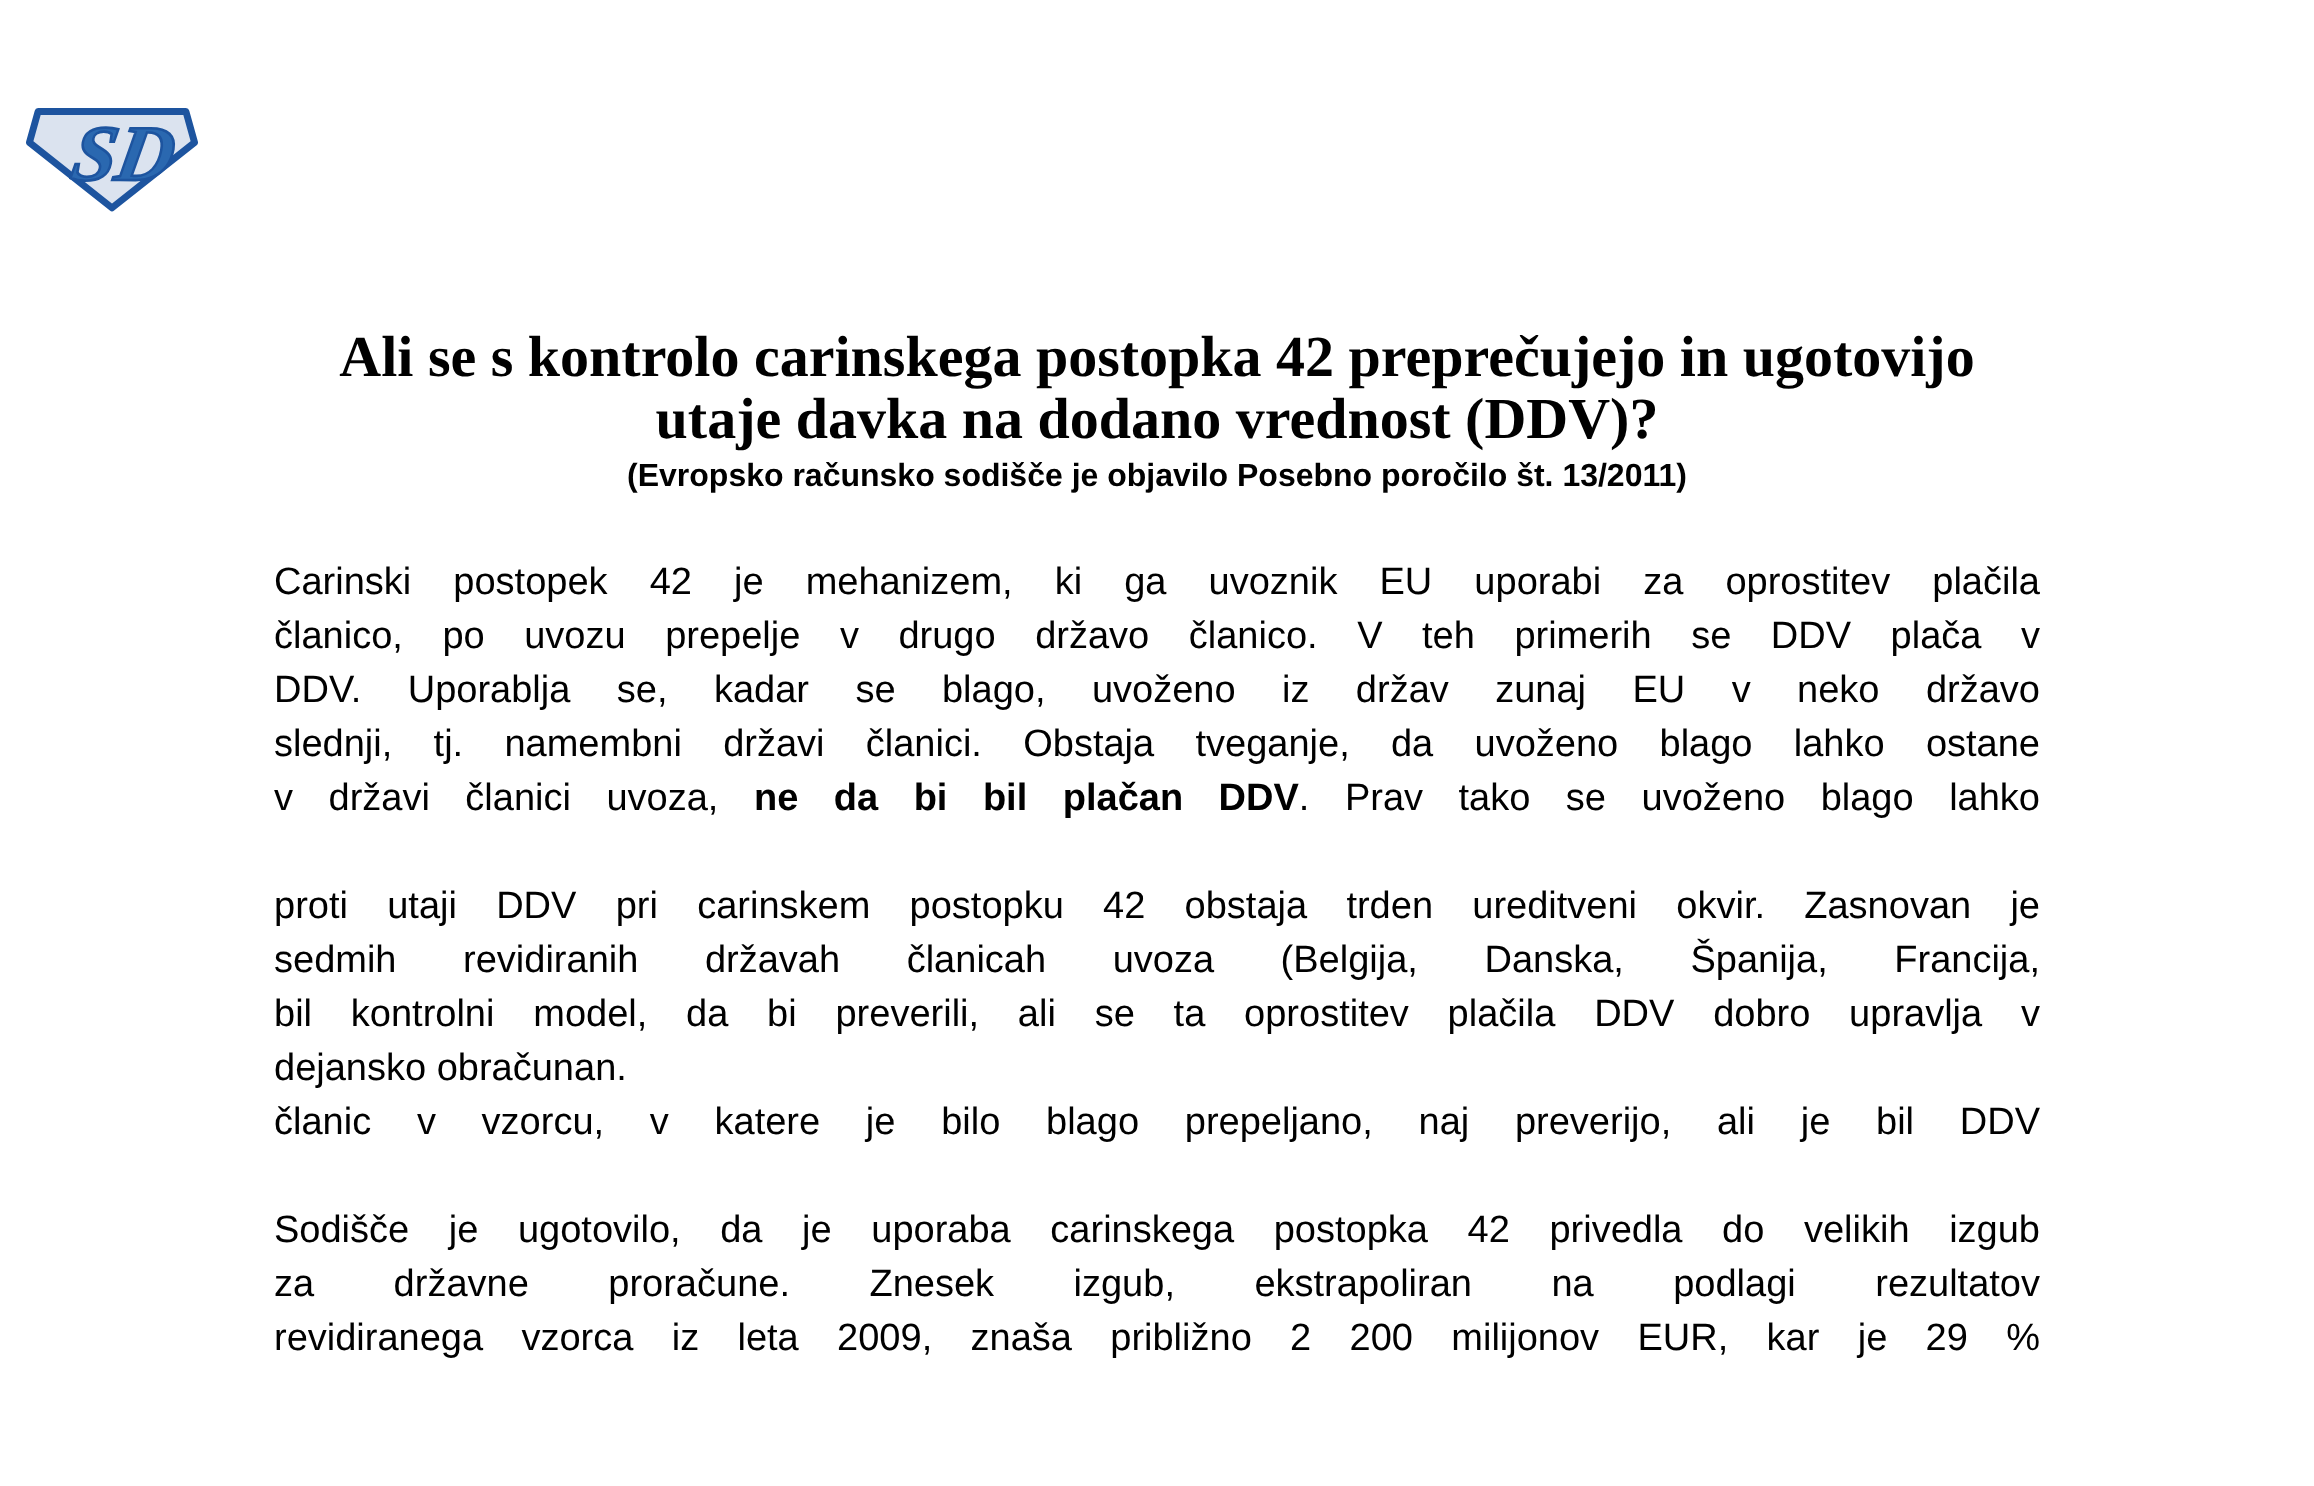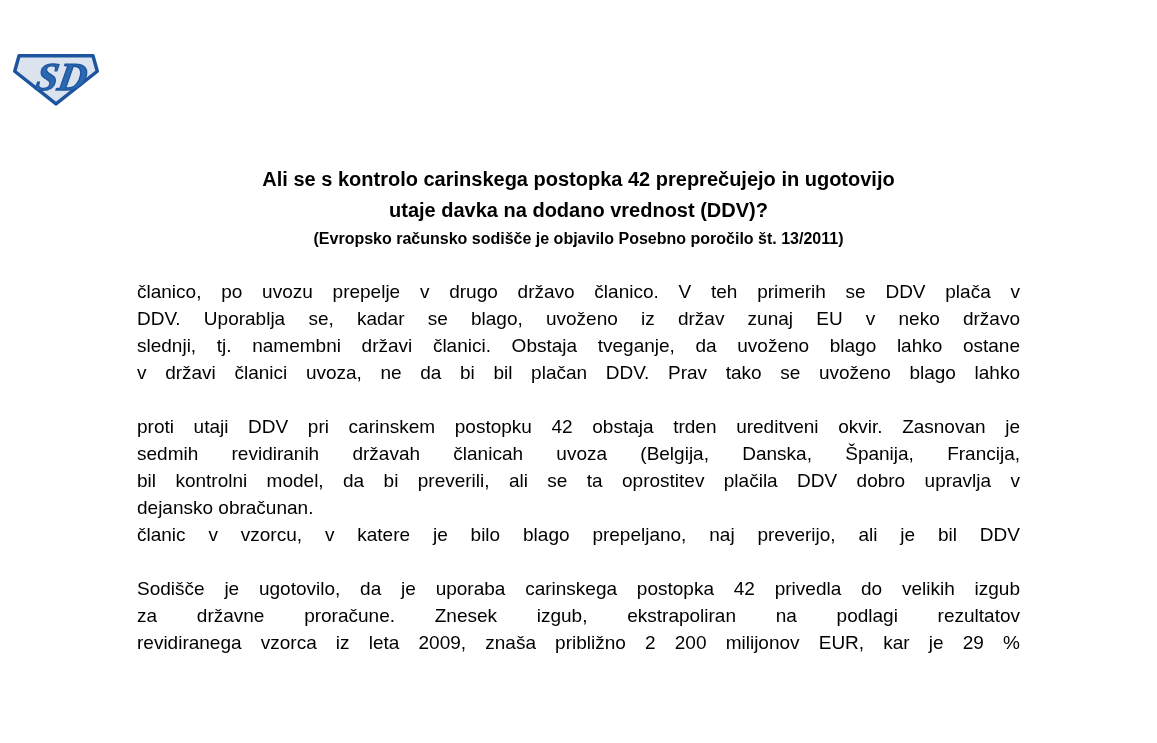--- a/index.html
+++ b/index.html
@@ -14,31 +14,31 @@
   .logo {
     position: absolute;
     left: 13px; top: 52px;
     width: 86px; height: 54px;
   }
   .titleblock {
     margin: 164px 40px 0 40px;
     text-align: center;
     font-weight: bold;
   }
-  .title-line { font-size: 20px; line-height: 31px; }
+  .title-line { font-size: 29px; line-height: 31px; font-family: Liberation Serif, serif; }
   .subtitle  { font-size: 16px; line-height: 26px; }
   .docbody {
     margin: 26px 137px 0 137px;
     font-size: 19px;
     line-height: 27px;
   }
   .para { margin: 0 0 27px 0; }
   .jline { text-align: justify; text-align-last: justify; }
   .jline.last { text-align: justify; text-align-last: left; }
-  .b { font-weight: normal; }
+  .b { font-weight: bold; }
 </style>
 </head>
 <body>
 
 <div class="logo">
   <svg viewBox="0 0 100 62" width="86" height="54" aria-hidden="true">
     <polygon points="7,4 93,4 98,22 50,60 2,22" fill="#dbe3ef" stroke="#1d549f" stroke-width="4" stroke-linejoin="round"></polygon>
     <g transform="skewX(-10)">
       <text x="62" y="44" text-anchor="middle" font-family="Liberation Serif, DejaVu Serif, serif" font-size="46" font-style="italic" font-weight="bold" fill="#2a68b0" stroke="#1d549f" stroke-width="1.5">SD</text>
     </g>
@@ -46,20 +46,21 @@
 </div>
 
 <div class="titleblock">
   <div class="title-line">Ali se s kontrolo carinskega postopka 42 preprečujejo in ugotovijo</div>
   <div class="title-line">utaje davka na dodano vrednost (DDV)?</div>
   <div class="subtitle">(Evropsko računsko sodišče je objavilo Posebno poročilo št. 13/2011)</div>
 </div>
 
 <div class="docbody">
     <div class="para">
+      <div class="jline"><span>Carinski postopek 42 je mehanizem, ki ga uvoznik EU uporabi za oprostitev plačila</span></div>
       <div class="jline"><span>članico, po uvozu prepelje v drugo državo članico. V teh primerih se DDV plača v</span></div>
       <div class="jline"><span>DDV. Uporablja se, kadar se blago, uvoženo iz držav zunaj EU v neko državo</span></div>
       <div class="jline"><span>slednji, tj. namembni državi članici. Obstaja tveganje, da uvoženo blago lahko ostane</span></div>
       <div class="jline"><span>v državi članici uvoza, </span><span class="b">ne da bi bil plačan DDV</span><span>. Prav tako se uvoženo blago lahko</span></div>
     </div>
     <div class="para">
       <div class="jline"><span>proti utaji DDV pri carinskem postopku 42 obstaja trden ureditveni okvir. Zasnovan je</span></div>
       <div class="jline"><span>sedmih revidiranih državah članicah uvoza (Belgija, Danska, Španija, Francija,</span></div>
       <div class="jline"><span>bil kontrolni model, da bi preverili, ali se ta oprostitev plačila DDV dobro upravlja v</span></div>
       <div class="jline last"><span>dejansko obračunan.</span></div>

